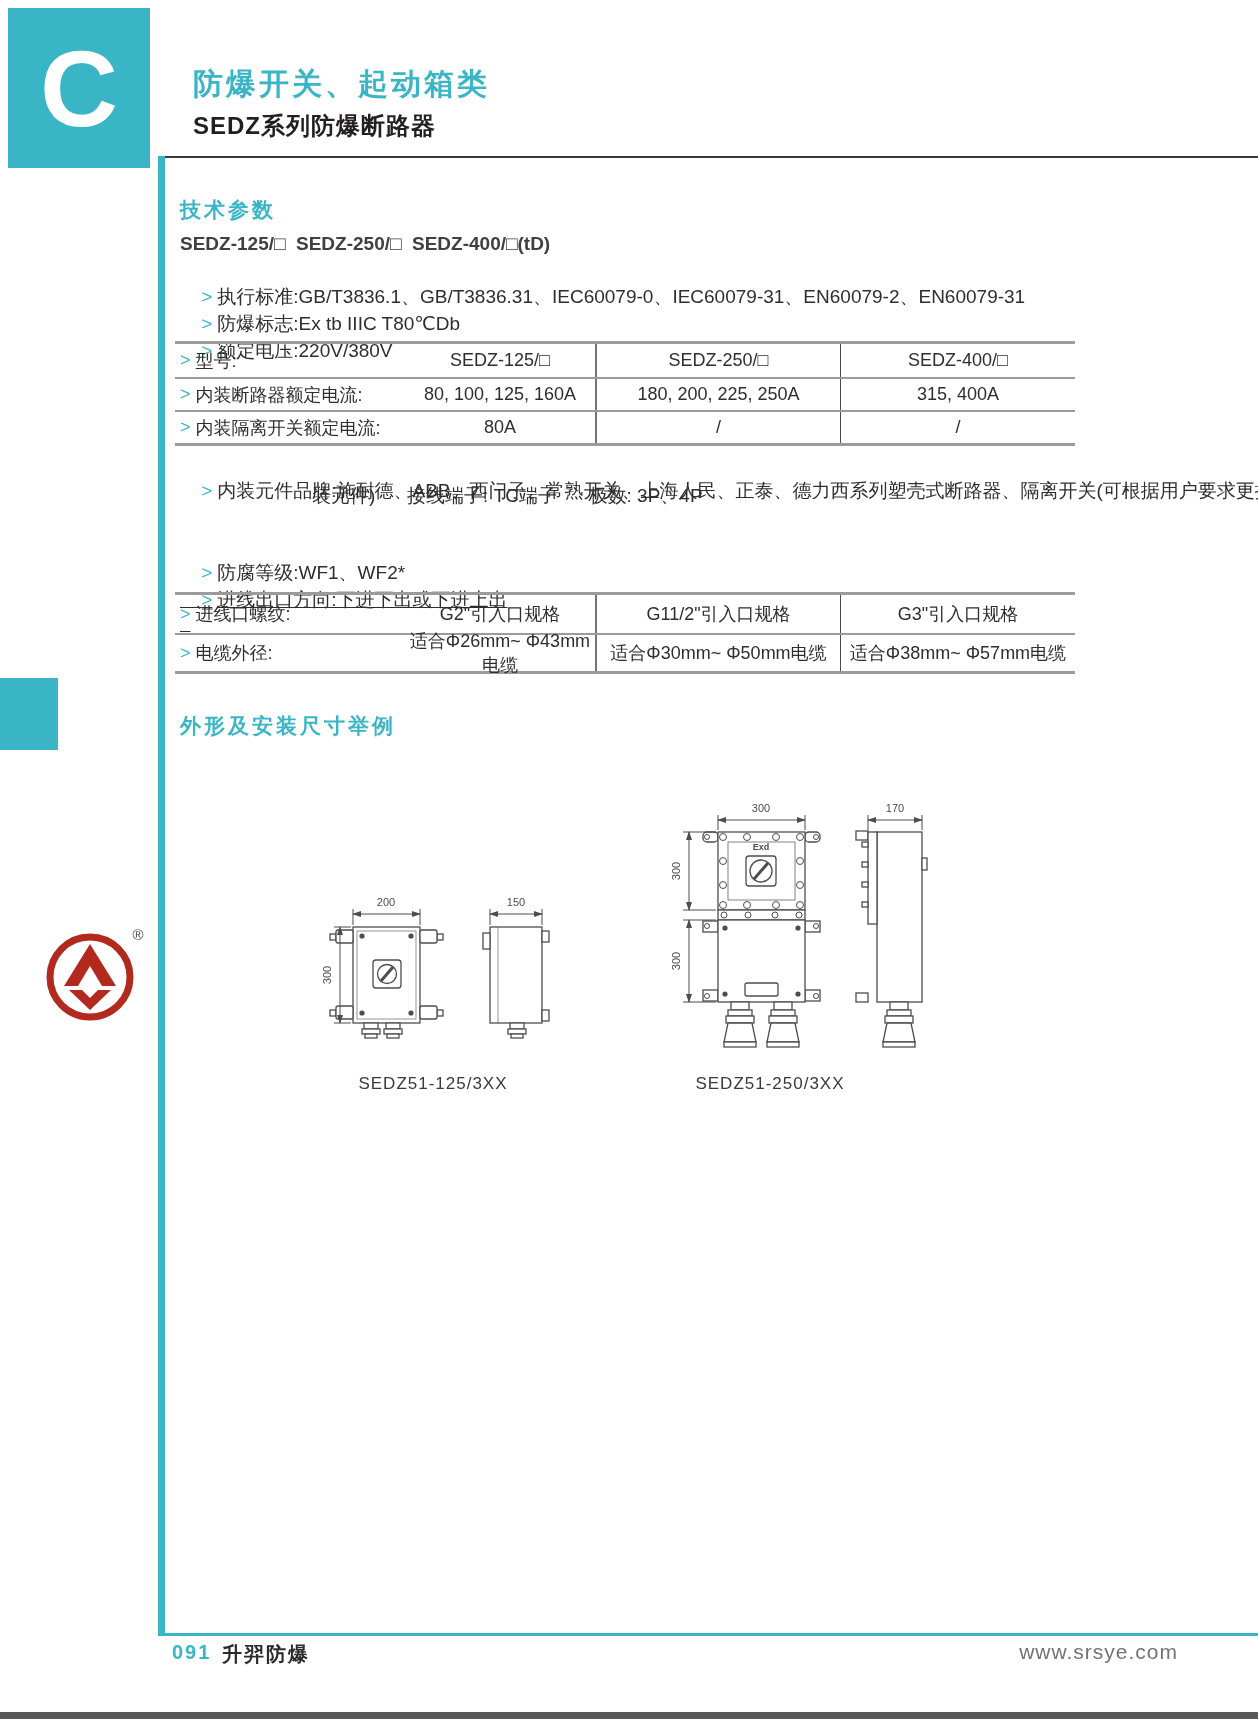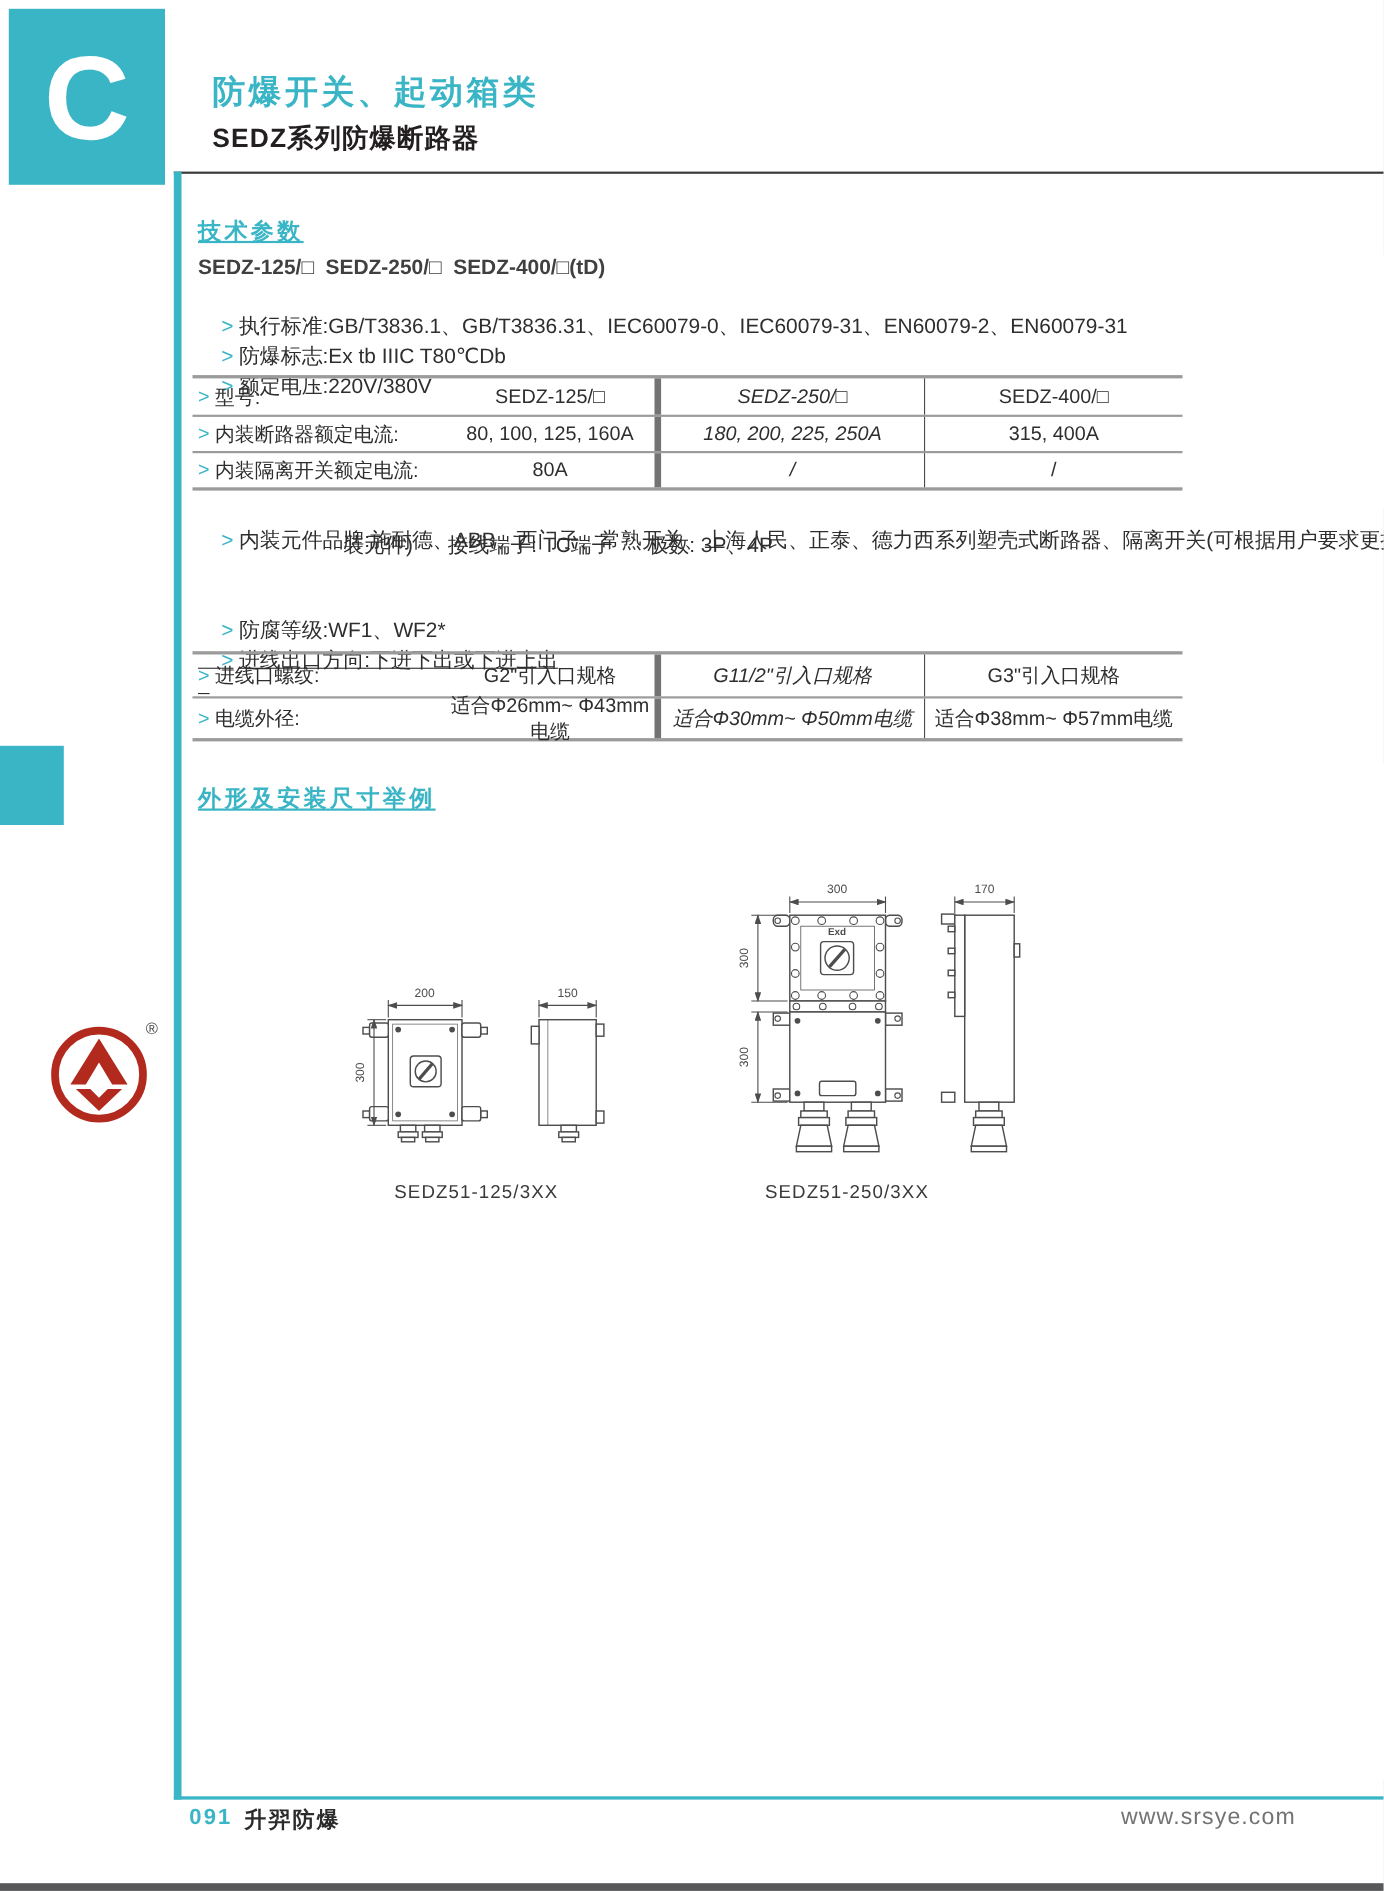--- a/index.html
+++ b/index.html
@@ -6,31 +6,31 @@
   *{box-sizing:border-box;font-family:"Liberation Sans","DejaVu Sans",sans-serif;}
   .page{position:relative;width:1258px;height:1719px;background:#ffffff;margin:0 auto;overflow:hidden;}
   .abs{position:absolute;}
   .c-block{left:8px;top:8px;width:142px;height:160px;background:#3ab5c6;color:#ffffff;
            display:flex;align-items:center;justify-content:center;font-size:108px;font-weight:bold;}
   .cat-title{left:193px;top:64px;color:#3ab5c6;font-size:30px;font-weight:bold;letter-spacing:3px;}
   .prod-title{left:193px;top:110px;color:#231f20;font-size:24px;font-weight:bold;letter-spacing:1px;}
   .hline-top{left:158px;top:156px;width:1100px;height:2px;background:#3a3a3a;}
   .vline{left:158px;top:156px;width:7px;height:1480px;background:#3ab5c6;}
   .side-tab{left:0;top:678px;width:58px;height:72px;background:#3ab5c6;}
-  .sec-head{color:#3ab5c6;font-size:21px;font-weight:bold;letter-spacing:3px;text-decoration:underline;}
+  .sec-head{color:#3ab5c6;font-size:21px;font-weight:bold;letter-spacing:3px;}
   .models{left:180px;top:233px;color:#404040;font-size:19px;font-weight:bold;white-space:pre;}
   .line{left:180px;color:#2e2e2e;font-size:19px;white-space:pre;}
   .bullet{color:#3ab5c6;margin-right:5px;}
   .tbl{left:175px;width:900px;border-top:3px solid #9b9b9b;border-bottom:3px solid #9b9b9b;color:#2e2e2e;font-size:18px;}
   .trow{display:flex;align-items:stretch;}
   .trow + .trow{border-top:2px solid #9b9b9b;}
   .cell{display:flex;align-items:center;}
   .c1{width:230px;padding-left:5px;}
   .c2{width:190px;justify-content:center;text-align:center;}
-  .c3{width:245px;justify-content:center;border-left:6px solid #737373;font-style:italic;}
+  .c3{width:245px;justify-content:center;border-left:2px solid #737373;}
   .c4{width:235px;justify-content:center;text-align:left;border-left:1px solid #4a4a4a;}
   .indent2{left:312px;color:#2e2e2e;font-size:19px;white-space:pre;}
   .footer-line{left:158px;top:1633px;width:1100px;height:3px;background:#3ab5c6;}
   .footer-num{left:172px;top:1641px;color:#3ab5c6;font-size:20px;font-weight:bold;letter-spacing:2px;}
   .footer-brand{left:222px;top:1641px;color:#2b2b2b;font-size:20px;font-weight:bold;letter-spacing:2px;}
   .footer-site{right:80px;top:1640px;color:#737373;font-size:21px;letter-spacing:1px;}
   .bottom-bar{left:0;top:1712px;width:1258px;height:7px;background:#57585a;}
   svg.abs{overflow:visible;}
   svg text{font-family:"Liberation Sans","DejaVu Sans",sans-serif;}
 </style>

